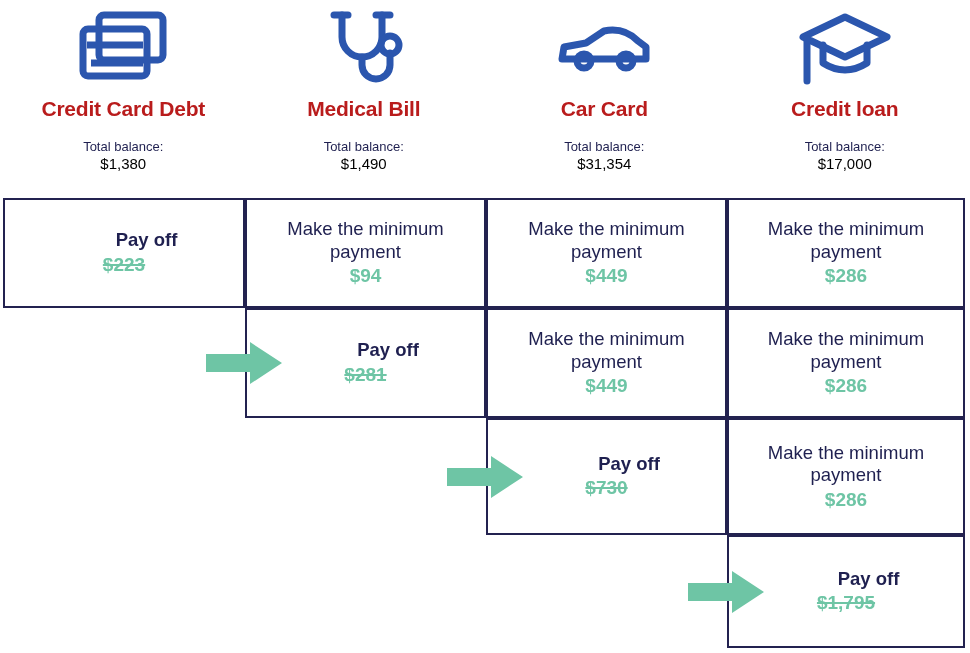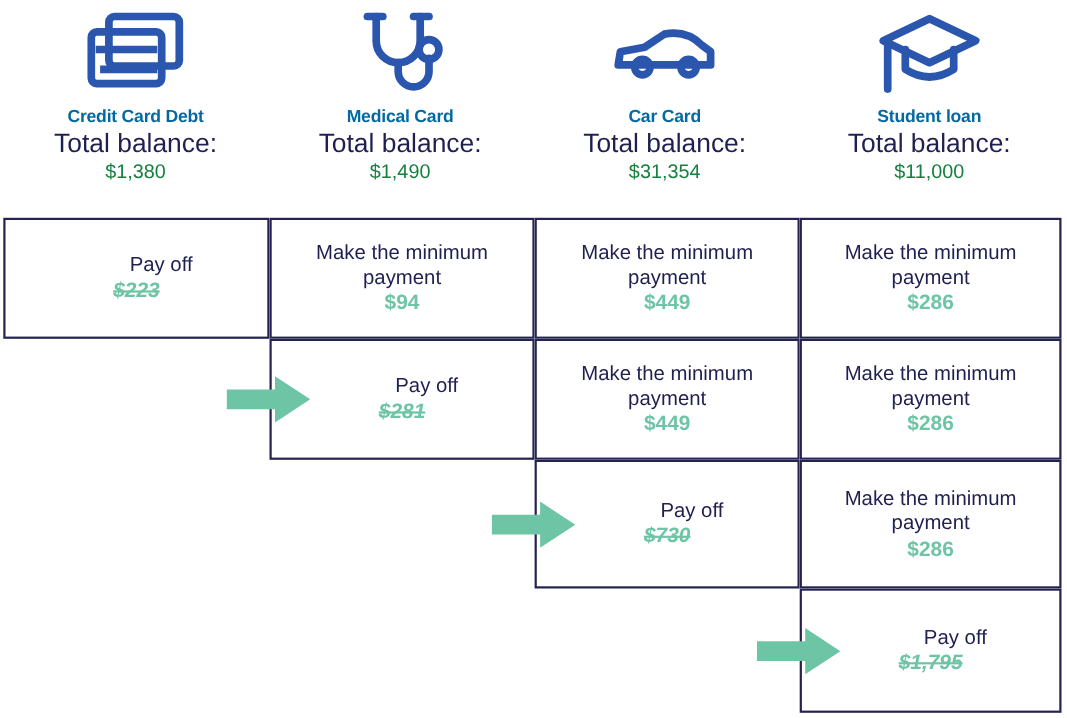--- a/index.html
+++ b/index.html
@@ -38,37 +38,37 @@
   }
   .icon-wrap {
     height: 98px;
     display: flex;
     align-items: center;
     justify-content: center;
   }
   .icon-wrap svg { display: block; }
 
   .debt-title {
-    font-size: 16px;
+    font-size: 21px;
     font-weight: bold;
-    color: #0369a1;
+    color: #b91c1c;
     letter-spacing: -0.2px;
     line-height: 1.08;
     text-align: left;
   }
   .balance-label {
-    font-size: 24px;
+    font-size: 13px;
     color: #1f2050;
     line-height: 1.22;
     text-align: center;
-    margin-top: 1px;
+    margin-top: 18px;
   }
   .balance-value {
-    font-size: 18px;
-    color: #15803d;
+    font-size: 15px;
+    color: #000000;
     line-height: 1.22;
     text-align: center;
   }
 
   
   #grid {
     position: absolute;
     left: 0;
     top: 0;
     width: 970px;
@@ -85,34 +85,33 @@
     justify-content: center;
     text-align: center;
     padding: 0 8px;
   }
   .cell-label {
     font-size: 18.5px;
     color: #1f2050;
     line-height: 1.22;
   }
   .cell.payoff .cell-label {
-    font-weight: normal;
+    font-weight: bold;
     margin-left: 45px;
   }
   .cell-amount {
     font-size: 19px;
     font-weight: bold;
     color: #6ec5a5;
     line-height: 1.25;
     margin-top: 1px;
   }
   .cell.payoff .cell-amount {
     text-decoration: line-through;
     text-decoration-thickness: 2px;
-    font-style: italic;
   }
 
   
   .arrow {
     position: absolute;
     pointer-events: none;
   }
   .arrow svg { display: block; }
 </style>
 </head>
@@ -143,21 +142,21 @@
         <svg width="92" height="84" viewBox="0 0 92 84">
           <g fill="none" stroke="#2b56ae" stroke-width="7" stroke-linecap="round">
             <path d="M24 8 L24 30 A20 20 0 0 0 64 30 L64 8"></path>
             <line x1="16" y1="8" x2="30" y2="8"></line>
             <line x1="58" y1="8" x2="72" y2="8"></line>
             <path d="M44 50 L44 58 A14 14 0 0 0 72 58 L72 46"></path>
             <circle cx="72" cy="38" r="9"></circle>
           </g>
         </svg>
       </div>
-      <div class="debt-title">Medical Card</div>
+      <div class="debt-title">Medical Bill</div>
       <div class="balance-label">Total balance:</div>
       <div class="balance-value">$1,490</div>
     </div>
 
     <div class="debt-header">
       <div class="icon-wrap">
         <svg width="104" height="84" viewBox="0 0 104 84">
           <g fill="none" stroke="#2b56ae" stroke-width="7" stroke-linejoin="round">
             <path d="M10 52 L12 40 L34 36 L52 24 Q72 20 86 34 L94 40 L94 52 Z"></path>
             <circle cx="32" cy="54" r="7"></circle>
@@ -173,23 +172,23 @@
     <div class="debt-header">
       <div class="icon-wrap">
         <svg width="96" height="84" viewBox="0 0 96 84">
           <g fill="none" stroke="#2b56ae" stroke-width="7" stroke-linejoin="round" stroke-linecap="round">
             <path d="M48 10 L90 30 L48 50 L6 30 Z"></path>
             <path d="M26 38 L26 56 Q48 70 70 56 L70 38"></path>
             <line x1="10" y1="32" x2="10" y2="74"></line>
           </g>
         </svg>
       </div>
-      <div class="debt-title">Student loan</div>
-      <div class="balance-label">Total balance:</div>
-      <div class="balance-value">$11,000</div>
+      <div class="debt-title">Credit loan</div>
+      <div class="balance-label">Total balance:</div>
+      <div class="balance-value">$17,000</div>
     </div>
 
   </div>
 
   <div id="grid">
       <div class="cell payoff" style="left: 3px; top: 198px; width: 242px; height: 110px;">
         <div class="cell-label">Pay off</div>
         <div class="cell-amount">$223</div>
       </div>
       <div class="cell" style="left: 245px; top: 198px; width: 241px; height: 110px;">

